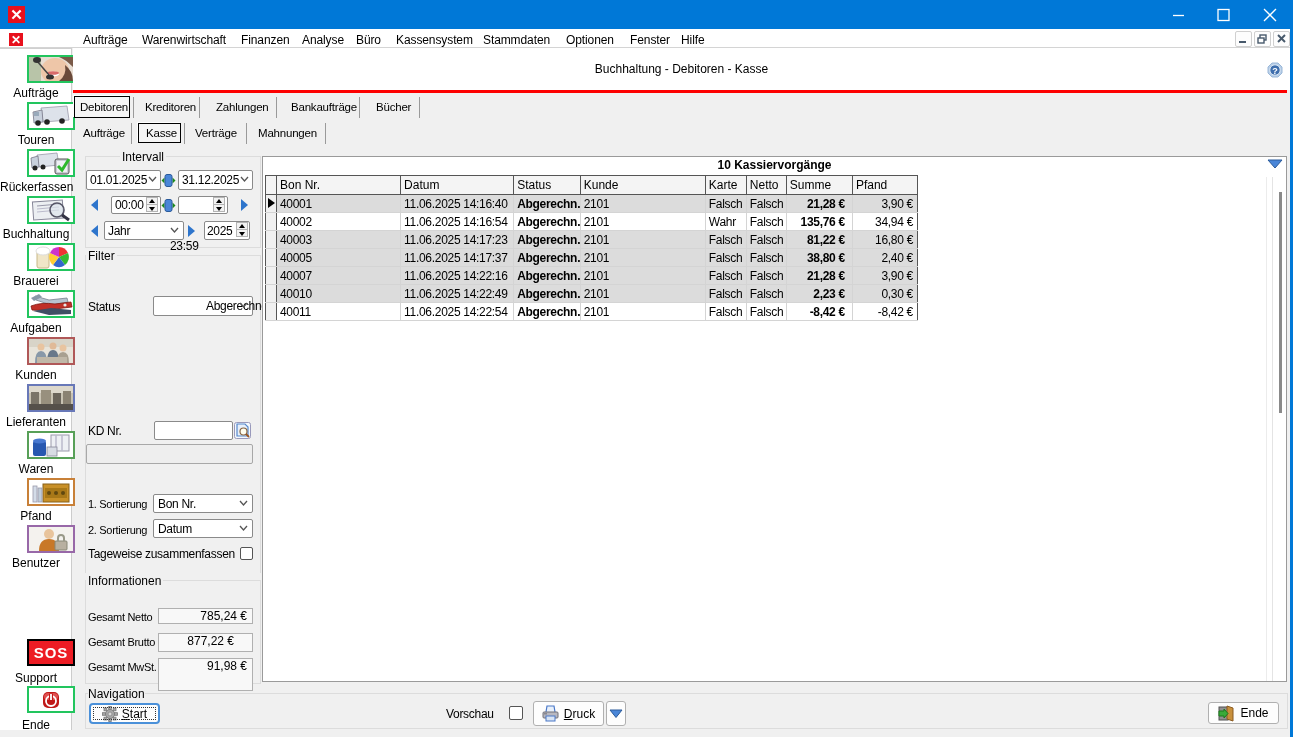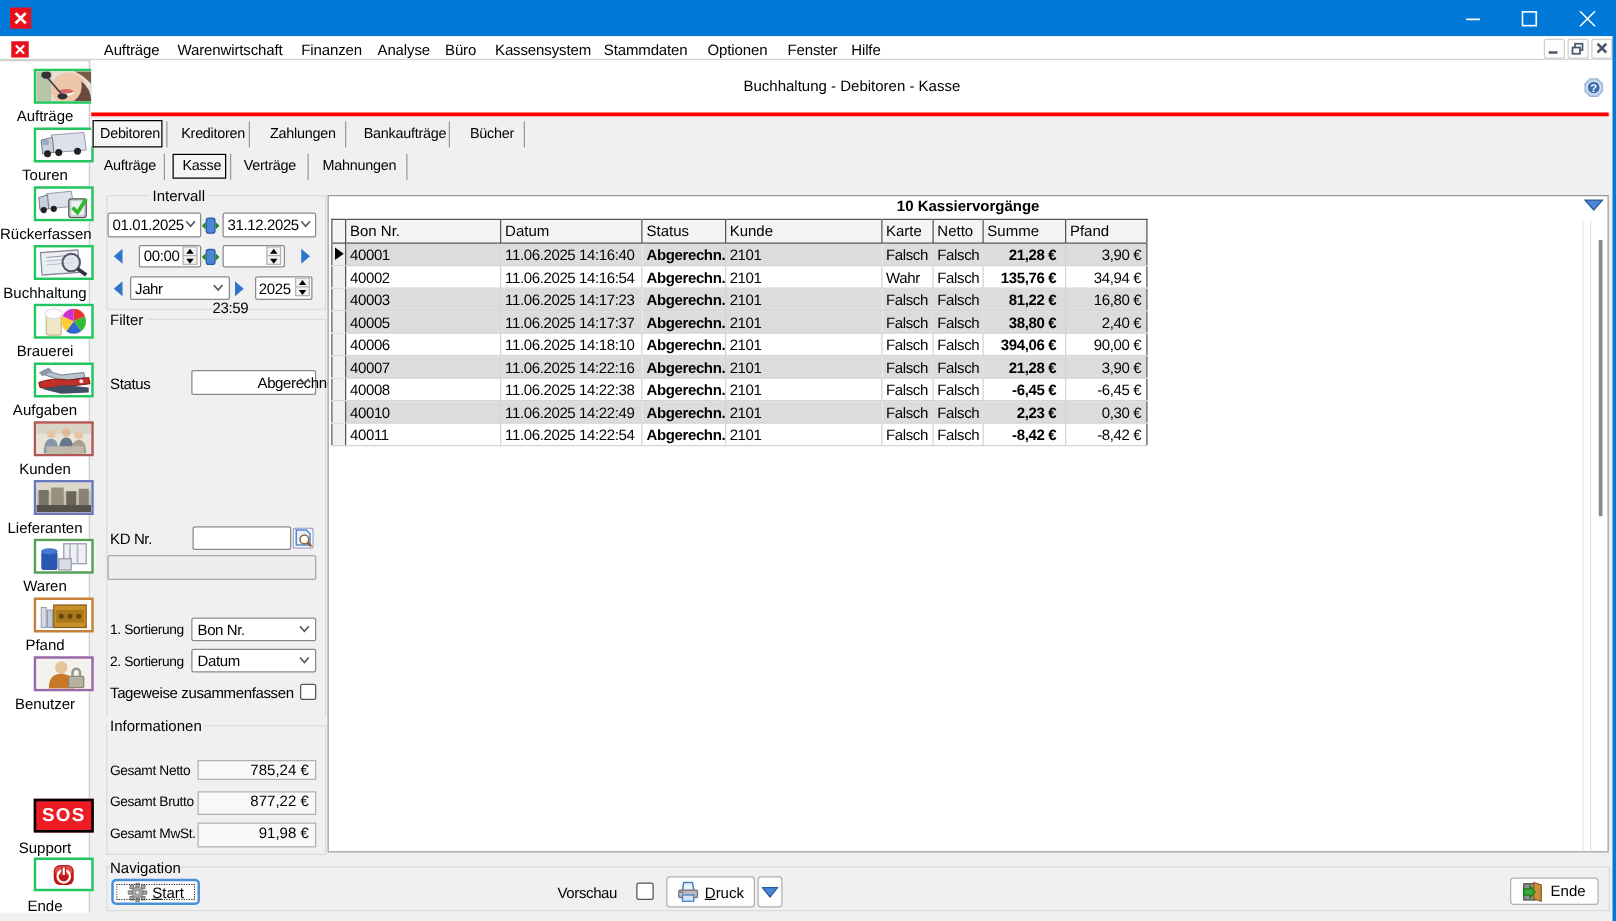--- a/index.html
+++ b/index.html
@@ -376,23 +376,23 @@
 <div class="abs" style="left:240px;top:547px;width:13px;height:13px;background:#fff;border:1px solid #555;border-radius:2px;"></div>
 
 <div class="groupline" style="left:85px;top:580px;width:176px;"></div>
 <div class="abs" style="left:85px;top:580px;width:1px;height:104px;background:#dcdcdc;"></div>
 <div class="abs" style="left:260px;top:580px;width:1px;height:104px;background:#dcdcdc;"></div>
 <div class="groupline" style="left:85px;top:683px;width:176px;"></div>
 <div class="grouplabel" style="left:86px;top:574px;">Informationen</div>
 <span class="lbl" style="left:88px;top:611px;font-size:11px;">Gesamt Netto</span>
 <div class="abs" style="left:158px;top:608px;width:95px;height:16px;background:#f8f8f8;border:1px solid #b0b0b0;font-size:12px;text-align:right;padding-right:5px;line-height:15px;">785,24 €</div>
 <span class="lbl" style="left:88px;top:636px;font-size:11px;">Gesamt Brutto</span>
-<div class="abs" style="left:158px;top:633px;width:95px;height:19px;background:#f8f8f8;border:1px solid #b0b0b0;font-size:12px;text-align:right;padding-right:5px;line-height:15px;">877,22 €</div>
+<div class="abs" style="left:158px;top:633px;width:95px;height:19px;background:#f8f8f8;border:1px solid #b0b0b0;font-size:12px;text-align:right;padding-right:18px;line-height:15px;">877,22 €</div>
 <span class="lbl" style="left:88px;top:661px;font-size:11px;">Gesamt MwSt.</span>
-<div class="abs" style="left:158px;top:658px;width:95px;height:20px;background:#f8f8f8;border:1px solid #b0b0b0;font-size:12px;text-align:right;padding-right:5px;line-height:15px;">91,98 €</div>
+<div class="abs" style="left:158px;top:658px;width:95px;height:33px;background:#f8f8f8;border:1px solid #b0b0b0;font-size:12px;text-align:right;padding-right:5px;line-height:15px;">91,98 €</div>
 </div>
 
 <div class="abs tbl-container"></div>
 <div id="tablegrid">
 <div class="abs" style="left:262px;top:158px;width:1025px;height:16px;text-align:center;font-weight:bold;font-size:12px;">10 Kassiervorgänge</div>
 <svg class="abs" style="left:1267px;top:159px;" width="16" height="10" viewBox="0 0 16 10">
       <polygon points="1,1 15,1 8,9" fill="#4a86d8" stroke="#2a5a9a" stroke-width="1"></polygon>
     </svg>
 <table class="abs" style="left:265px;top:175px;width:653px;border-collapse:collapse;table-layout:fixed;font-size:12px;background:#fff;border:1px solid #555;">
 <colgroup>
@@ -457,52 +457,30 @@
           <td></td>
           <td>40005</td>
           <td>11.06.2025 14:17:37</td>
           <td class="b">Abgerechn.</td>
           <td>2101</td>
           <td>Falsch</td>
           <td>Falsch</td>
           <td class="b r">38,80 €</td>
           <td class="r2">2,40 €</td>
         </tr>
-<tr class="dr">
-          <td></td>
-          <td>40006</td>
-          <td>11.06.2025 14:18:10</td>
-          <td class="b">Abgerechn.</td>
-          <td>2101</td>
-          <td>Falsch</td>
-          <td>Falsch</td>
-          <td class="b r">394,06 €</td>
-          <td class="r2">90,00 €</td>
-        </tr>
 <tr class="dr gray">
           <td></td>
           <td>40007</td>
           <td>11.06.2025 14:22:16</td>
           <td class="b">Abgerechn.</td>
           <td>2101</td>
           <td>Falsch</td>
           <td>Falsch</td>
           <td class="b r">21,28 €</td>
           <td class="r2">3,90 €</td>
-        </tr>
-<tr class="dr">
-          <td></td>
-          <td>40008</td>
-          <td>11.06.2025 14:22:38</td>
-          <td class="b">Abgerechn.</td>
-          <td>2101</td>
-          <td>Falsch</td>
-          <td>Falsch</td>
-          <td class="b r">-6,45 €</td>
-          <td class="r2">-6,45 €</td>
         </tr>
 <tr class="dr gray">
           <td></td>
           <td>40010</td>
           <td>11.06.2025 14:22:49</td>
           <td class="b">Abgerechn.</td>
           <td>2101</td>
           <td>Falsch</td>
           <td>Falsch</td>
           <td class="b r">2,23 €</td>

